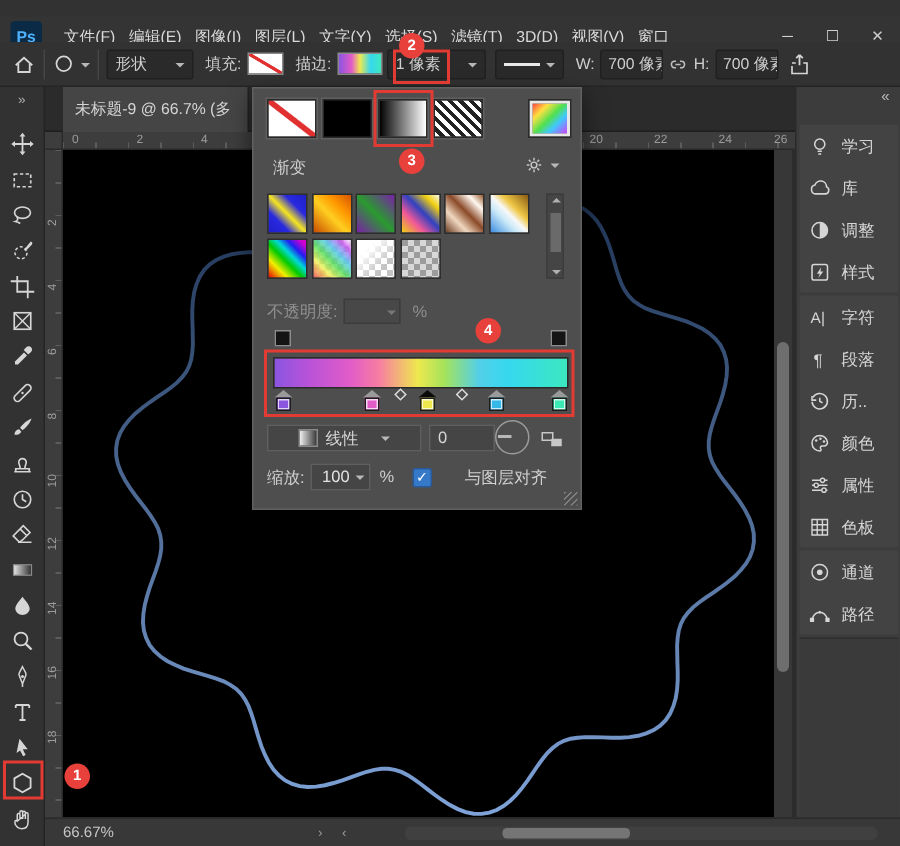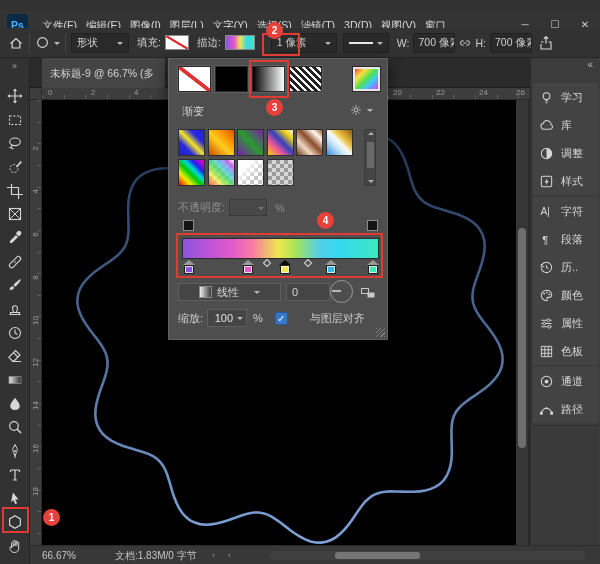--- a/index.html
+++ b/index.html
@@ -324,21 +324,21 @@
     </span>
     <span class="ob-sep"></span>
     <span class="ob-drop" style="width:58px;">
       <span>形状</span>
       <span class="tri-down" style="margin-left:auto;"></span>
     </span>
     <span class="lbl">填充:</span>
     <span class="swatch" style="width: 24px; background: linear-gradient(to right top, rgb(255, 255, 255) 44%, rgb(224, 48, 48) 46%, rgb(224, 48, 48) 54%, rgb(255, 255, 255) 56%);"></span>
     <span class="lbl">描边:</span>
     <span class="swatch" style="width: 30px; background: linear-gradient(90deg, rgb(139, 85, 224), rgb(226, 92, 200) 30%, rgb(238, 232, 78) 50%, rgb(56, 216, 238) 75%, rgb(60, 232, 192));"></span>
-    <span class="ob-drop" style="width:66px;margin-left:16px;">
+    <span class="ob-drop" style="width:66px;margin-left:3px;">
       <span>1 像素</span>
       <span class="tri-down" style="margin-left:auto;"></span>
     </span>
     <span class="ob-drop" style="width:46px;margin-left:6px;">
       <span style="display:inline-block;width:24px;height:2px;background:#e8e8e8;"></span>
       <span class="tri-down" style="margin-left:auto;"></span>
     </span>
     <span class="lbl">W:</span>
     <span class="ob-input" style="width:42px;">
         <span style="white-space:nowrap;">700 像素</span>
@@ -747,21 +747,20 @@
       </span>
       <span style="margin-left:6px;">%</span>
       <span class="chk">✓</span>
       <span class="chk-label">与图层对齐</span>
     </div>
     <div class="grip"></div>
   </div>
 
   <div id="statusbar">
     <span class="sb-zoom">66.67%</span>
-    <span class="sb-doc">文档:1.83M/0 字节</span>
     <span class="sb-ar" style="left:182px;">›</span>
     <span class="sb-ar" style="left:198px;">‹</span>
     <span class="sb-track">
         <span class="sb-thumb"></span>
       </span>
   </div>
 
   <div class="redbox" id="rb-polygon"></div>
   <div class="redbox" id="rb-stroke"></div>
   <div class="redbox" id="rb-gradbtn"></div>

